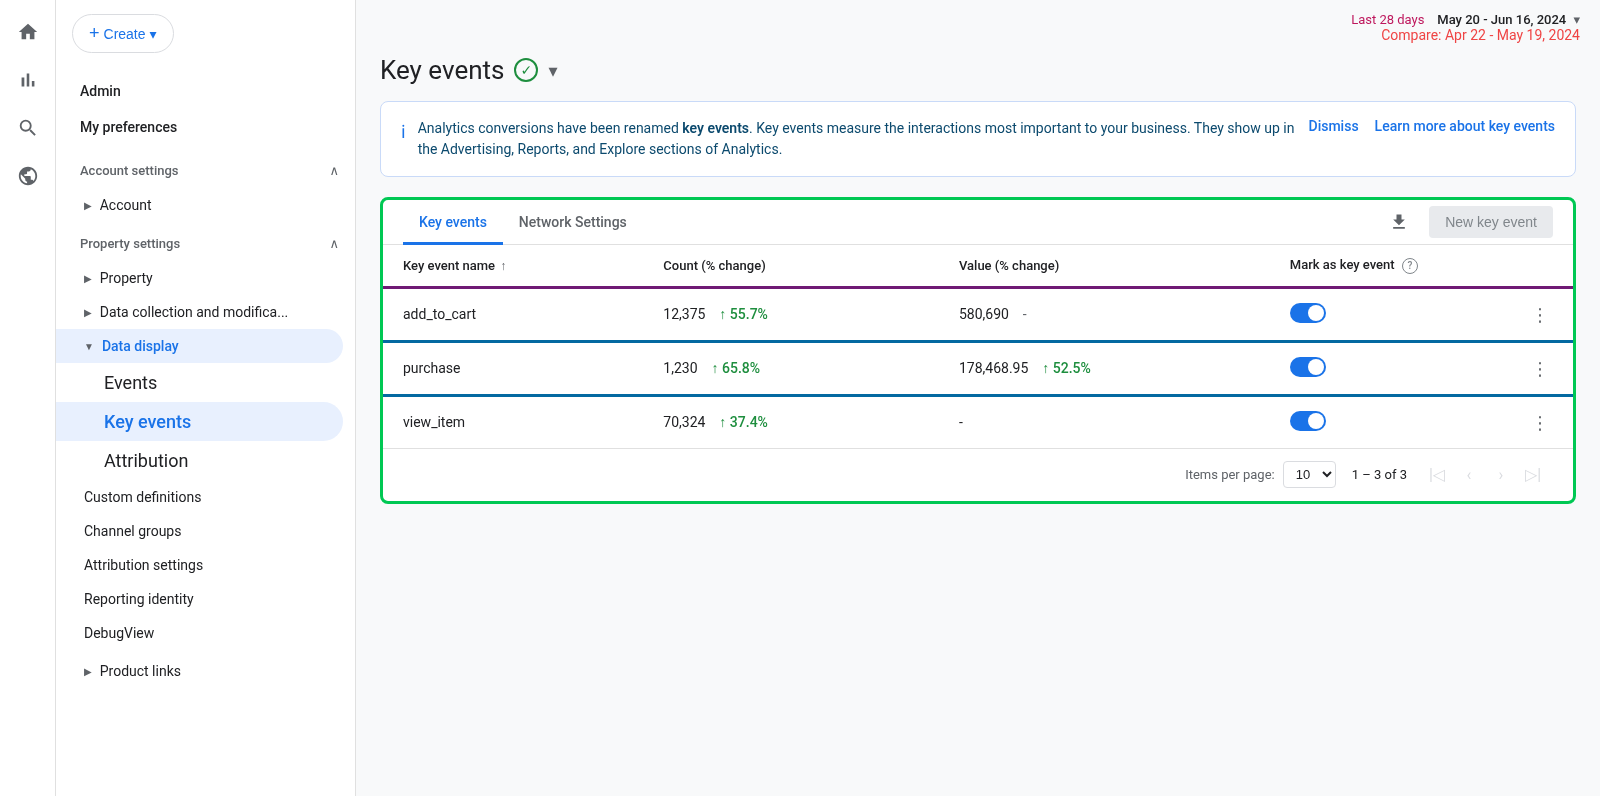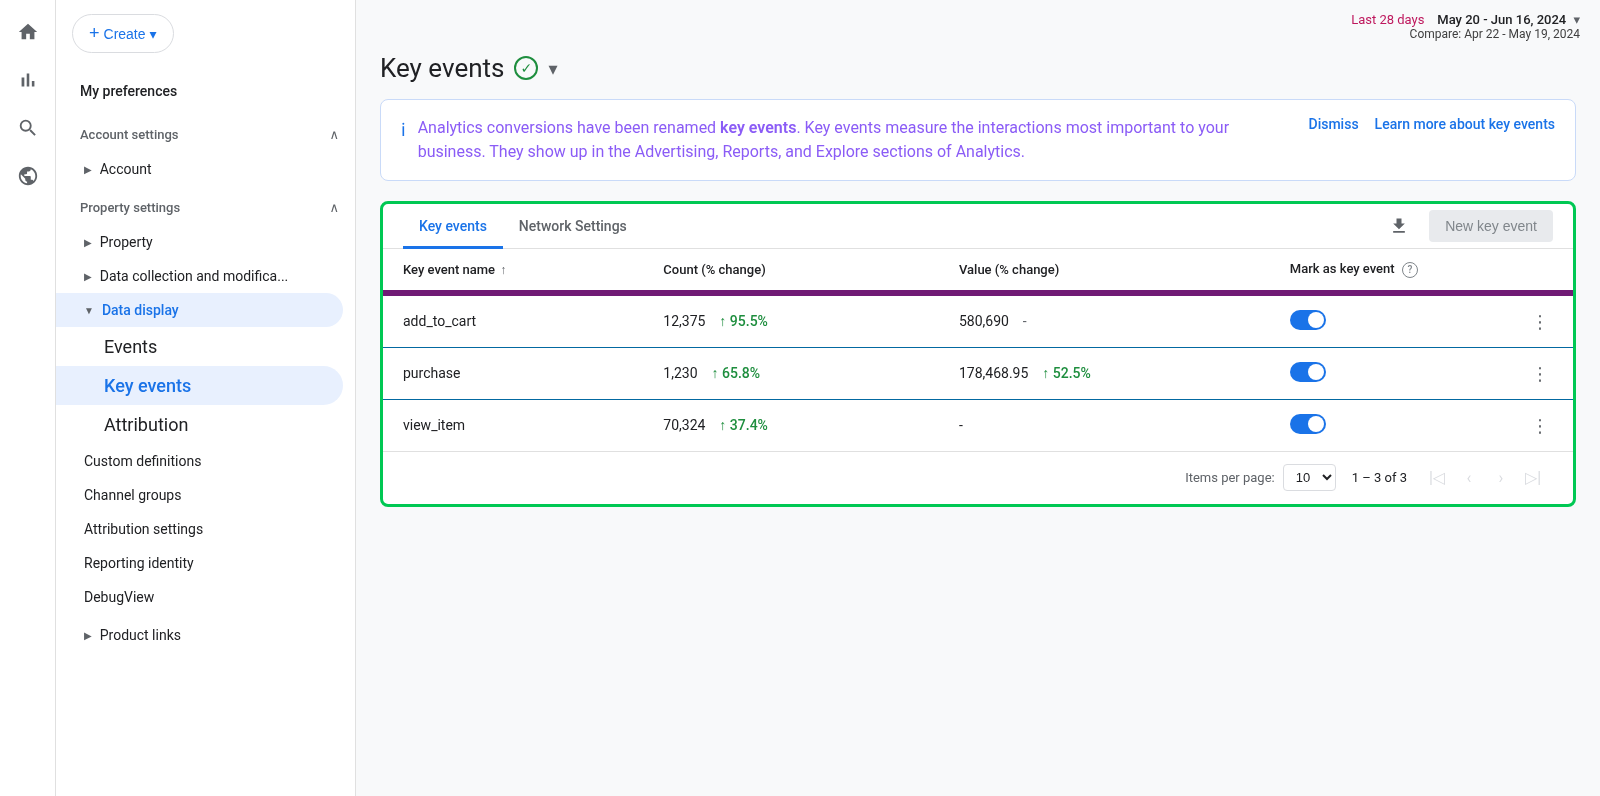--- a/index.html
+++ b/index.html
@@ -127,21 +127,21 @@
       align-items: center;
       padding: 12px 20px;
       gap: 8px;
     }
     .date-range {
       font-size: 13px;
       color: #202124;
       text-align: right;
     }
     .date-range .main-date { font-weight: 500; }
-    .date-range .compare-date { font-size: 12px; color: #404040; }
+    .date-range .compare-date { font-size: 14px; color: #ef4444; }
 
     .content-area {
       padding: 0 24px 24px 24px;
     }
 
     .page-title-row {
       display: flex;
       align-items: center;
       gap: 10px;
       margin-bottom: 16px;
@@ -177,23 +177,23 @@
       margin-bottom: 20px;
     }
     .info-banner-icon {
       color: #1a73e8;
       font-size: 18px;
       margin-top: 1px;
       flex-shrink: 0;
     }
     .info-banner-text {
       flex: 1;
-      font-size: 16px;
+      font-size: 14px;
       line-height: 1.5;
-      color: #8b5cf6;
+      color: #0c4a6e;
     }
     .info-banner-text strong { font-weight: 600; }
     .info-banner-actions {
       display: flex;
       gap: 16px;
       align-items: center;
       flex-shrink: 0;
     }
     .info-link {
       color: #1a73e8;
@@ -263,28 +263,28 @@
     .data-table {
       width: 100%;
       border-collapse: collapse;
     }
     .data-table th {
       padding: 12px 20px;
       text-align: left;
       font-size: 13px;
       font-weight: 500;
       color: #202124;
-      border-bottom: 6px solid #701a75;
+      border-bottom: 3px solid #701a75;
       white-space: nowrap;
     }
     .data-table td {
       padding: 14px 20px;
       font-size: 14px;
       color: #202124;
-      border-bottom: 1px solid #0369a1;
+      border-bottom: 3px solid #0369a1;
     }
     .data-table tr:last-child td {
       border-bottom: none;
     }
 
     .sort-icon { font-size: 12px; color: #5f6368; margin-left: 2px; }
     .help-icon {
       display: inline-flex;
       align-items: center;
       justify-content: center;
@@ -411,20 +411,21 @@
 </div>
 
 <div class="sidebar">
   <button class="sidebar-create-btn">
     <span style="font-size:18px;font-weight:400;">+</span>
     <span>Create</span>
     <span style="font-size:14px;">▾</span>
   </button>
 
   <div class="sidebar-top-links">
+    <div class="sidebar-top-link">Admin</div>
     <div class="sidebar-top-link">My preferences</div>
   </div>
 
   <div class="sidebar-section">
     <div class="sidebar-section-header">
       <span>Account settings</span>
       <span>∧</span>
     </div>
     <div class="sidebar-item">
       <span class="expand-icon">▶</span>
@@ -542,21 +543,21 @@
         </thead>
         <tbody>
 
           <tr>
             <td>add_to_cart</td>
             <td>
               <span>12,375</span>
               &nbsp;&nbsp;
               <span class="positive-change">
                 <span class="up-arrow">↑</span>
-                <span>95.5%</span>
+                <span>55.7%</span>
               </span>
             </td>
             <td>
               <span>580,690</span>
               &nbsp;&nbsp;
               <span style="color:#5f6368;">-</span>
             </td>
             <td>
               <div class="toggle on">
                 <span class="toggle-checked">✓</span>

